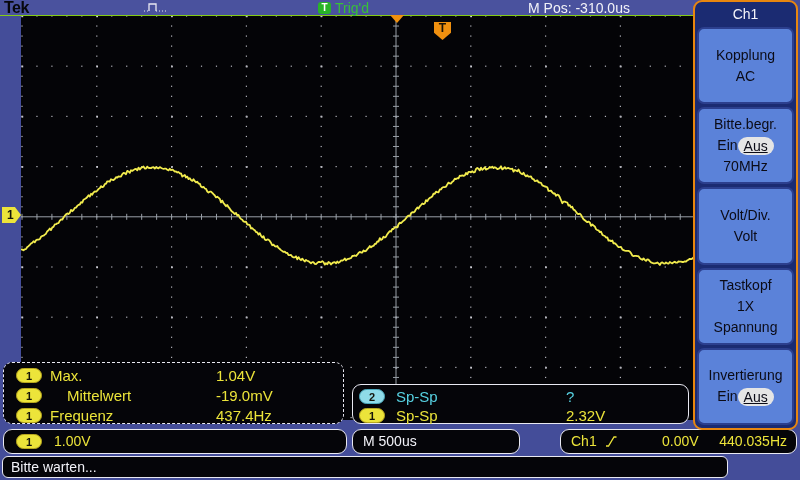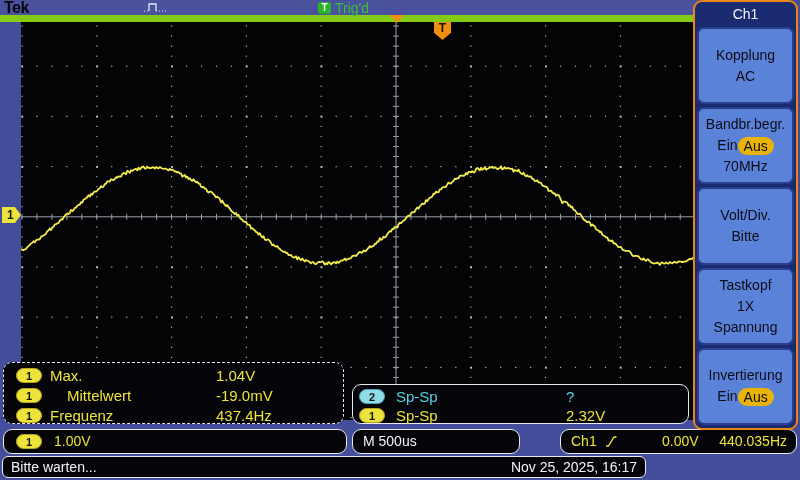--- a/index.html
+++ b/index.html
@@ -4,21 +4,21 @@
 <style>
   html,body{margin:0;padding:0;}
   #screen{
     position:relative; width:800px; height:480px;
     background:#444d99; overflow:hidden;
     font-family:"Liberation Sans", sans-serif;
     -webkit-font-smoothing:antialiased;
   }
   
   #topbar{position:absolute;left:0;top:0;width:751px;height:15px;
-    background:#4a529e;border-bottom:7px solid #84cc16;}
+    background:#4a529e;border-bottom:1px solid #84cc16;}
   #tek-logo{position:absolute;left:4px;top:-1px;font-size:16px;font-weight:700;
     color:#07070c;letter-spacing:-0.5px;}
   #pulse-icon{position:absolute;left:144px;top:1px;}
   #trig-badge{position:absolute;left:318px;top:2px;width:13px;height:12px;
     background:#28b428;border-radius:3px;color:#fff;font-size:10px;font-weight:700;
     text-align:center;line-height:12px;}
   #trig-status{position:absolute;left:335px;top:0px;color:#38c038;font-size:14px;}
   #mpos{position:absolute;left:528px;top:0px;color:#f2f2f8;font-size:14px;}
   
   #graticule{position:absolute;left:21px;top:15px;width:674px;height:405px;
@@ -47,37 +47,37 @@
   .meas-label{position:absolute;color:#ece43a;font-size:15px;line-height:18px;}
   .meas-label.cyan,.meas-value.cyan{color:#57d2e2;}
   .meas-value{position:absolute;color:#ece43a;font-size:15px;line-height:18px;}
   
   #scale-box{left:3px;top:429px;width:344px;height:25px;}
   #time-box{left:352px;top:429px;width:168px;height:25px;}
   #trig-box{left:560px;top:429px;width:237px;height:25px;}
   .bb-text-w{position:absolute;color:#f2f2f8;font-size:14px;line-height:23px;}
   .bb-text-y{position:absolute;color:#ece43a;font-size:14px;line-height:23px;}
   
-  #footer-box{left:2px;top:456px;width:644px;height:22px;border-radius:6px;}
+  #footer-box{left:2px;top:456px;width:726px;height:22px;border-radius:6px;}
   #footer-msg{left:8px;}
   #footer-date{right:8px;color:#f2f2f8;font-size:14px;line-height:20px;position:absolute;}
   
   #side-menu{position:absolute;left:693px;top:0px;width:105px;height:430px;
     background:#1b2b72;border:2px solid #e8860f;border-radius:9px;
     box-sizing:border-box;z-index:20;display:flex;flex-direction:column;
     padding:2px 2px 3px 2px;}
   #menu-title{height:20px;color:#f4f4fa;font-size:14px;text-align:center;
     line-height:20px;flex:none;}
   .menu-btn{flex:1;margin-top:3px;background:#5b82d9;border:2px solid #2c3f8e;
     border-radius:7px;color:#0b0b16;font-size:14px;line-height:21px;
     display:flex;flex-direction:column;align-items:center;justify-content:center;
     text-align:left;cursor:pointer;padding:0;}
   .toggle-line{display:flex;align-items:center;}
-  .pill{background:#eab308;border-radius:9px;padding:0 6px;line-height:18px;
-    display:inline-block;}
+  .pill{background:#e5e5e5;border-radius:9px;padding:0 6px;line-height:18px;
+    display:inline-block;text-decoration:underline;}
 </style>
 </head>
 <body>
 
 <div id="screen">
 
   <svg id="graticule" width="674" height="405" viewBox="0 0 674 405">
       <rect x="0.4" y="0.4" width="1.8" height="1.8" fill="#d8d8de"></rect>
       <rect x="15.36" y="0.4" width="1.2" height="1.2" fill="#b4b4bc"></rect>
       <rect x="30.319999999999997" y="0.4" width="1.2" height="1.2" fill="#b4b4bc"></rect>
@@ -900,20 +900,21 @@
 
   <div id="topbar">
     <span id="tek-logo">Tek</span>
     <svg id="pulse-icon" width="23" height="12" viewBox="0 0 23 12">
       <line x1="0" y1="10" x2="5" y2="10" stroke="#e8e8f2" stroke-width="1.2" stroke-dasharray="1 2"></line>
       <path d="M5 10 L5 3 L12 3 L12 10" fill="none" stroke="#e8e8f2" stroke-width="1.3"></path>
       <line x1="12" y1="10" x2="23" y2="10" stroke="#e8e8f2" stroke-width="1.2" stroke-dasharray="1 2"></line>
     </svg>
     <span id="trig-badge">T</span>
     <span id="trig-status">Trig'd</span>
+    <span id="mpos">M Pos: -310.0us</span>
   </div>
 
   <div id="ch1-marker">1</div>
   <div id="trig-pos-marker"></div>
   <div id="trig-point-flag">T</div>
 
   <div id="meas-box-a" class="blackbox">
     <div class="meas-row" style="top:3px;">
       <span class="badge" style="left:12px;top:2px;">1</span>
       <span class="meas-label" style="left:46px;top:1px;">Max.</span>
@@ -955,40 +956,39 @@
     <span class="bb-text-y" style="left:10px;top:0;">Ch1</span>
     <svg width="13" height="13" viewBox="0 0 13 13" style="position:absolute;left:44px;top:5px;">
       <path d="M1 11 L3.5 11 L9 2 L11.5 2" fill="none" stroke="#ece43a" stroke-width="1.3"></path>
     </svg>
     <span class="bb-text-y" style="left:62px;top:0;margin-left:39px;">0.00V</span>
     <span class="bb-text-y" style="right:9px;top:0;">440.035Hz</span>
   </div>
 
   <div id="footer-box" class="blackbox">
     <span class="bb-text-w" id="footer-msg" style="top:-1px;">Bitte warten...</span>
-    <span id="footer-date" style="top:0px;">Nov 25, 2025, 16:17</span>
   </div>
 
   <div id="side-menu">
     <div id="menu-title">Ch1</div>
     <div class="menu-btn">
       <span>Kopplung</span>
       <span>AC</span>
     </div>
     <div class="menu-btn">
-      <span>Bandbr.begr.</span>
+      <span>Bitte.begr.</span>
       <span class="toggle-line">
         <span>Ein</span>
         <span class="pill">Aus</span>
       </span>
       <span>70MHz</span>
     </div>
     <div class="menu-btn">
       <span>Volt/Div.</span>
-      <span>Bitte</span>
+      <span>Volt</span>
     </div>
     <div class="menu-btn">
       <span>Tastkopf</span>
       <span>1X</span>
       <span>Spannung</span>
     </div>
     <div class="menu-btn">
       <span>Invertierung</span>
       <span class="toggle-line">
         <span>Ein</span>

